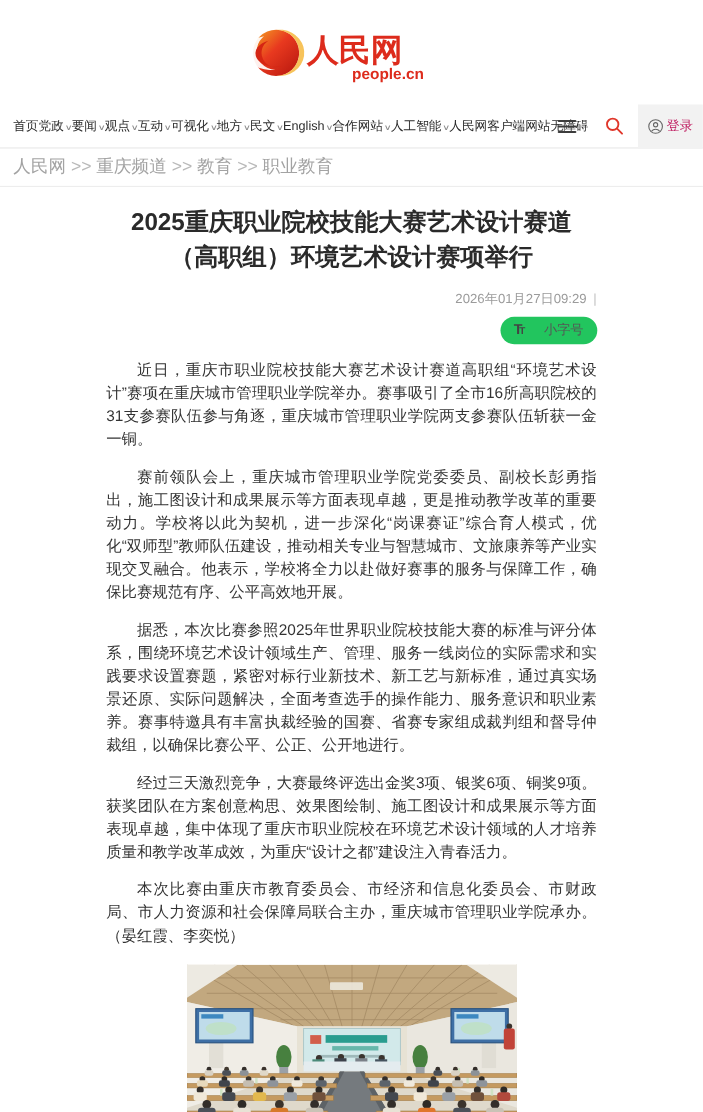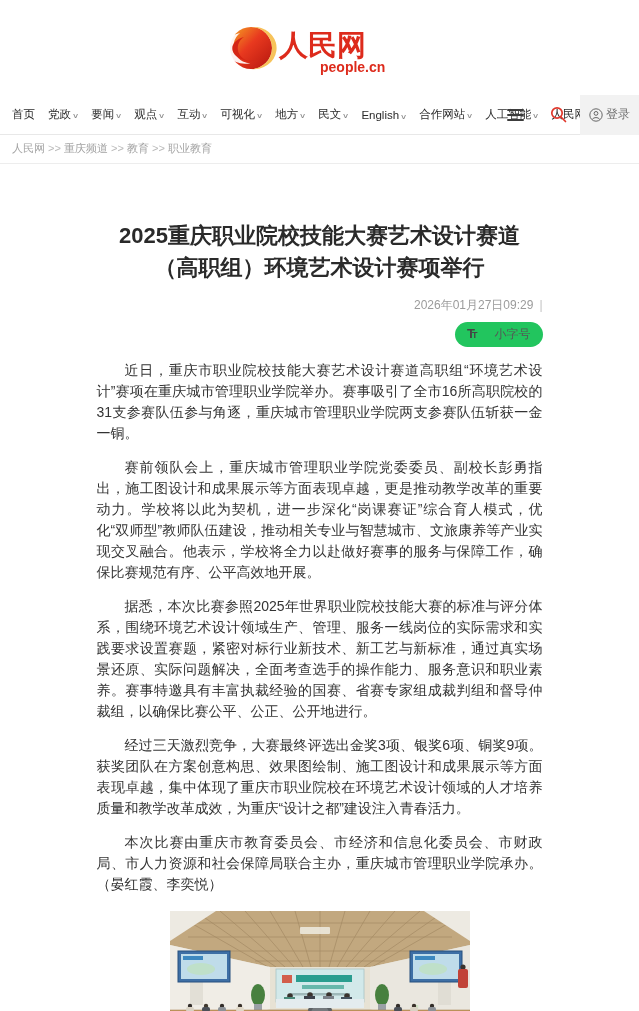--- a/index.html
+++ b/index.html
@@ -10,43 +10,43 @@
     color:#333; position:relative; overflow-x:hidden;
   }
   
   .site-header { height:95px; display:flex; align-items:center; justify-content:center; }
   
   .main-nav {
     height:40px; display:flex; align-items:center;
     border-bottom:1px solid #e8e8e8; padding-left:12px;
     white-space:nowrap;
   }
-  .nav-items { display:flex; align-items:center; gap:13px; flex:1 1 auto; min-width:0;justify-content:space-between; }
+  .nav-items { display:flex; align-items:center; flex:1 1 auto; min-width:0;justify-content:space-between; }
   .nav-item { display:inline-flex; align-items:baseline; font-size:11.5px; color:#2b2b2b; cursor:pointer; text-decoration:none; letter-spacing:0; }
   .nav-item .caret { font-size:7px; color:#8a8a8a; margin-left:2px; transform:scaleX(1.4); display:inline-block; }
   .nav-right { display:flex; align-items:center; height:40px; flex:0 0 auto; }
   .burger { width:17px; display:flex; flex-direction:column; gap:3px; margin:0 13px; cursor:pointer; }
   .burger span { display:block; height:2px; background:#3c3c3c; border-radius:1px; }
   .search-btn { margin:0 13px; cursor:pointer; display:flex; align-items:center; }
   .login-box {
     height:40px; background:#f2f2f2; display:flex; align-items:center;
-    padding:0 9px; gap:3px; color:#737373; font-size:12px; cursor:pointer;text-align:center;
+    padding:0 9px; gap:3px; color:#be185d; font-size:12px; cursor:pointer;text-align:center;
   }
   
   .breadcrumb-bar {
-    padding:6px 12px 7px; font-size:11px; color:#a3a3a3;
+    padding:6px 12px 7px; font-size:16px; color:#a3a3a3;
     border-bottom:1px solid #ededed;
   }
   .bc-link { cursor:pointer; }
   .bc-sep { color:#b9b9b9; }
   
   .article { width:446px; margin:0 auto; padding-top:16px; }
   .article-title {
     font-size:22px; font-weight:bold; color:#2a2a2a;
-    text-align:center; line-height:1.45; padding:0 6px;margin-top:40px;
+    text-align:center; line-height:1.45; padding:0 6px;
   }
   .meta-row { text-align:right; margin-top:13px; font-size:12px; color:#9b9b9b; }
   .meta-sep { margin-left:6px; color:#c3c3c3; }
   .fontsize-row { display:flex; justify-content:flex-end; margin-top:8px; }
   .fontsize-pill {
     background:#22c55e; border-radius:13px; padding:4px 12px;
     display:flex; align-items:baseline; gap:17px; color:#555; font-size:12px; cursor:pointer;
   }
   .fz-big { font-size:13px; color:#444; font-weight:bold; }
   .fz-small { font-size:9px; color:#444; font-weight:bold; margin-left:-3px; }

